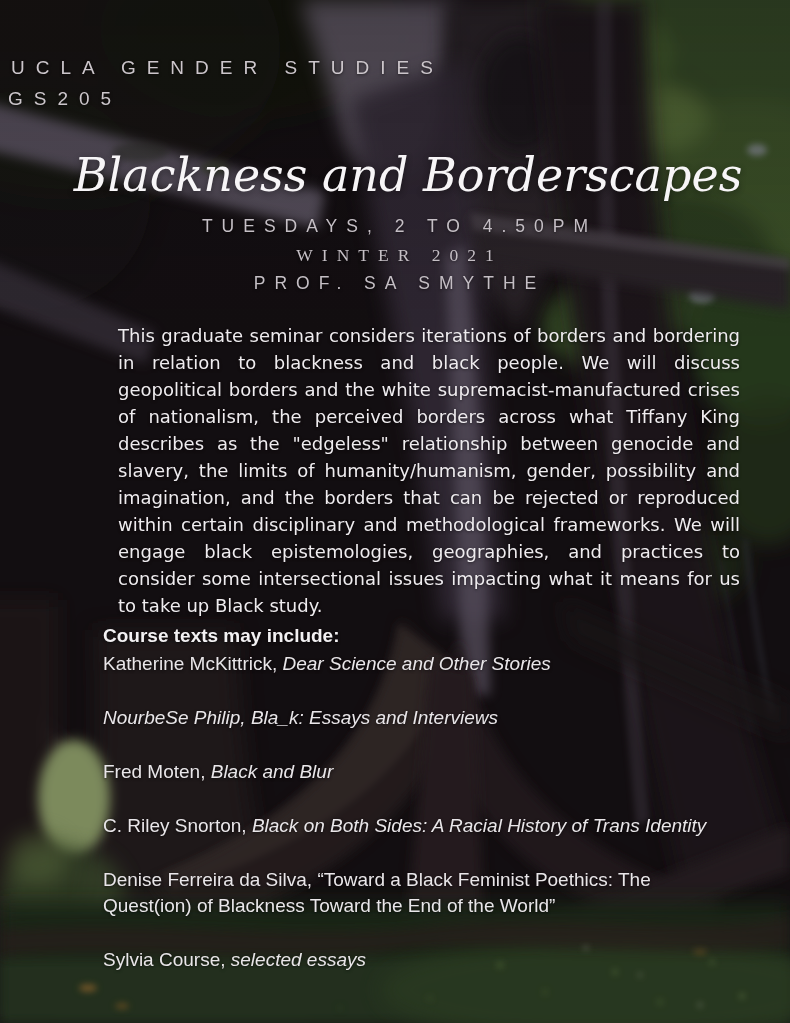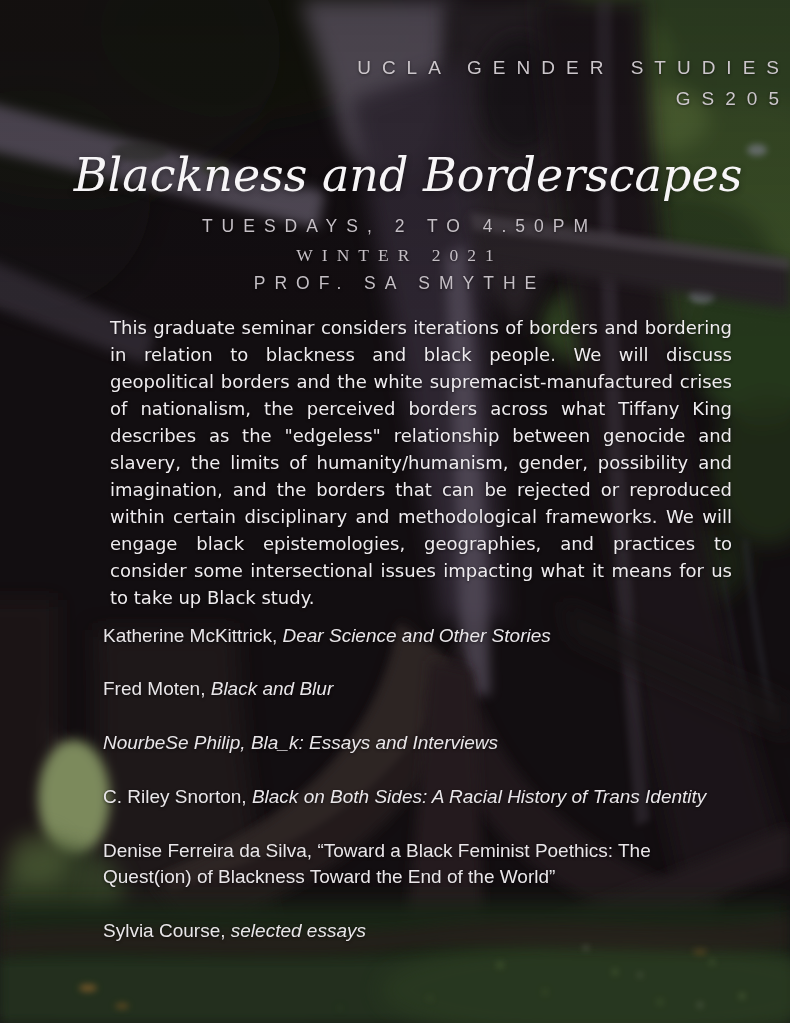--- a/index.html
+++ b/index.html
@@ -10,21 +10,21 @@
     background:#171114;
     font-family:"Liberation Sans",sans-serif;
   }
   .bg{position:absolute;inset:0;width:790px;height:1023px;display:block;}
   .shade{position:absolute;inset:0;background:rgba(13,9,12,0.40);}
   .shade2{position:absolute;left:0;right:0;top:0;height:340px;
     background:linear-gradient(180deg,rgba(10,8,10,0.25),rgba(10,8,10,0));}
   .content{position:absolute;inset:0;}
 
   .eyebrow{
-    position:absolute;left:0;width:100%;text-align:right;
+    position:absolute;left:0;width:100%;text-align:left;
     color:#ccc6cb;font-size:19px;font-weight:400;
     letter-spacing:11px;padding-left:11px;box-sizing:border-box;
     text-shadow:0 1px 3px rgba(0,0,0,0.5);
     white-space:nowrap;
   }
   .eyebrow.line1{top:57px;}
   .eyebrow.line2{top:88px;padding-left:8px;}
 
   .title{
     position:absolute;top:131px;left:0;width:100%;margin:13px;
@@ -42,21 +42,21 @@
     color:#c5bfc5;font-size:17.5px;
     letter-spacing:9px;padding-left:9px;box-sizing:border-box;
     text-shadow:0 1px 3px rgba(0,0,0,0.5);
     white-space:nowrap;
   }
   .meta.m1{top:216px;}
   .meta.m2{top:245px;font-family:Liberation Serif, serif;}
   .meta.m3{top:273px;}
 
   .desc{
-    position:absolute;top:306px;left:102px;width:622px;margin:8px;
+    position:absolute;top:306px;left:102px;width:622px;margin:16px;
     text-align:justify;
     font-family:"DejaVu Sans",sans-serif;
     font-size:18px;line-height:27px;
     color:#efecef;
     text-shadow:0 1px 3px rgba(0,0,0,0.55);
   }
 
   .texts{
     position:absolute;top:623px;left:103px;width:632px;
     font-size:19px;line-height:26px;color:#e9e6e9;
@@ -195,26 +195,27 @@
 
     <h1 class="title">Blackness and Borderscapes</h1>
 
     <div class="meta m1">TUESDAYS, 2 TO 4.50PM</div>
     <div class="meta m2">WINTER 2021</div>
     <div class="meta m3">PROF. SA SMYTHE</div>
 
     <p class="desc">This graduate seminar considers iterations of borders and bordering in relation to blackness and black people. We will discuss geopolitical borders and the white supremacist-manufactured crises of nationalism, the perceived borders across what Tiffany King describes as the "edgeless" relationship between genocide and slavery, the limits of humanity/humanism, gender, possibility and imagination, and the borders that can be rejected or reproduced within certain disciplinary and methodological frameworks. We will engage black epistemologies, geographies, and practices to consider some intersectional issues impacting what it means for us to take up Black study.</p>
 
     <div class="texts">
+      <div class="texts-heading">Course texts may include:</div>
 
       <div class="book"><span>Katherine McKittrick, </span><span class="it">Dear Science and Other Stories</span></div>
 
+      <div class="book"><span class="it">NourbeSe Philip, </span><span class="it">Bla_k: Essays and Interviews</span></div>
+
       <div class="book"><span>Fred Moten, </span><span class="it">Black and Blur</span></div>
-
-      <div class="book"><span class="it">NourbeSe Philip, </span><span class="it">Bla_k: Essays and Interviews</span></div>
 
       <div class="book"><span>C. Riley Snorton, </span><span class="it">Black on Both Sides: A Racial History of Trans Identity</span></div>
 
       <div class="book"><span>Denise Ferreira da Silva, </span><span>“Toward a Black Feminist Poethics: The Quest(ion) of Blackness Toward the End of the World”</span></div>
 
       <div class="book"><span>Sylvia Course, </span><span class="it">selected essays</span></div>
     </div>
 
   </div>
 </div>

